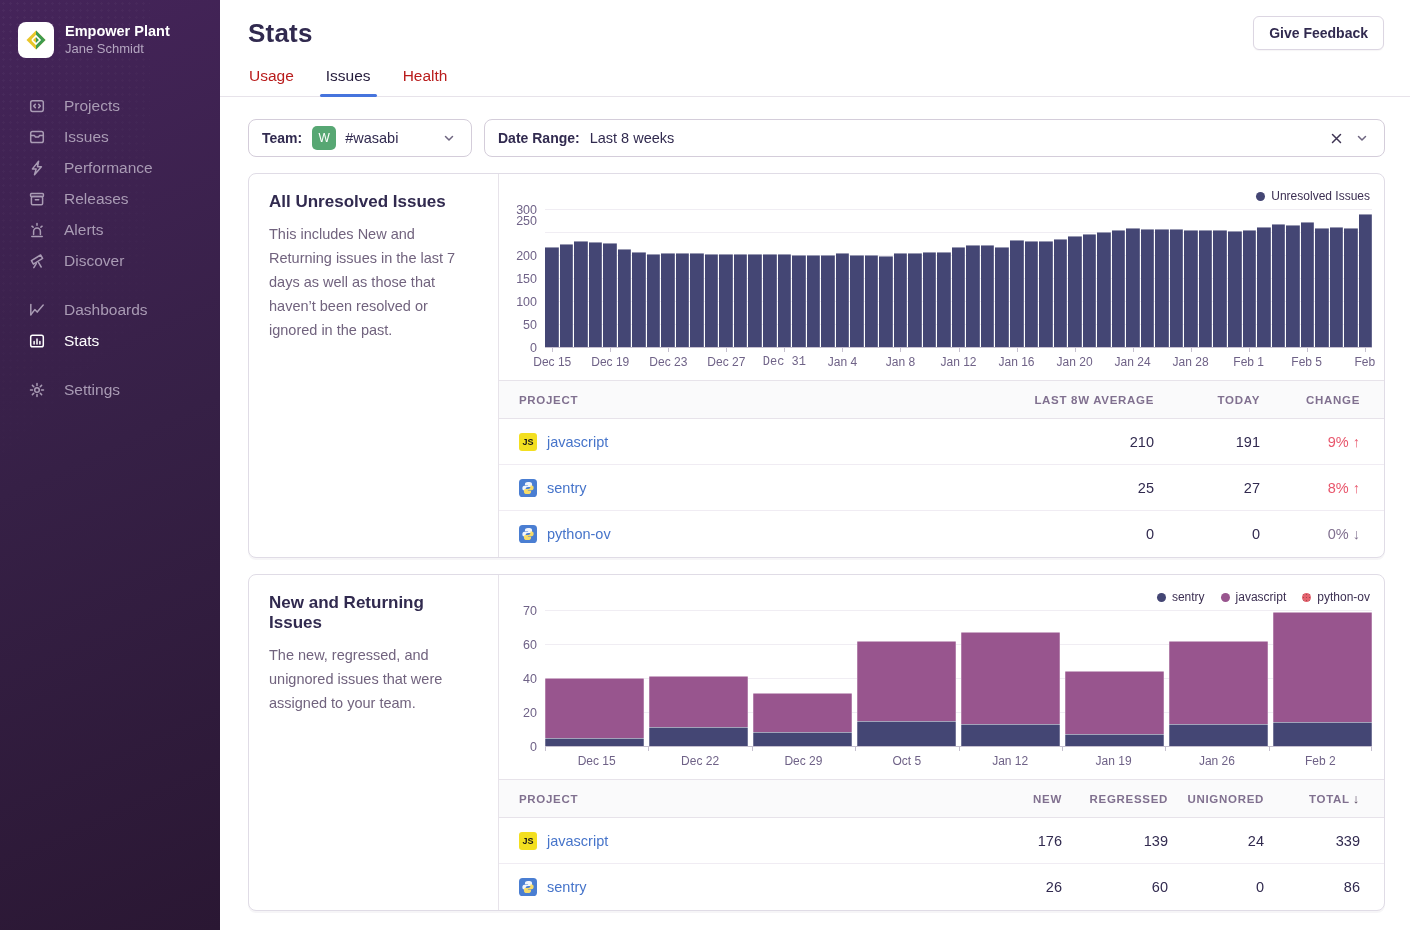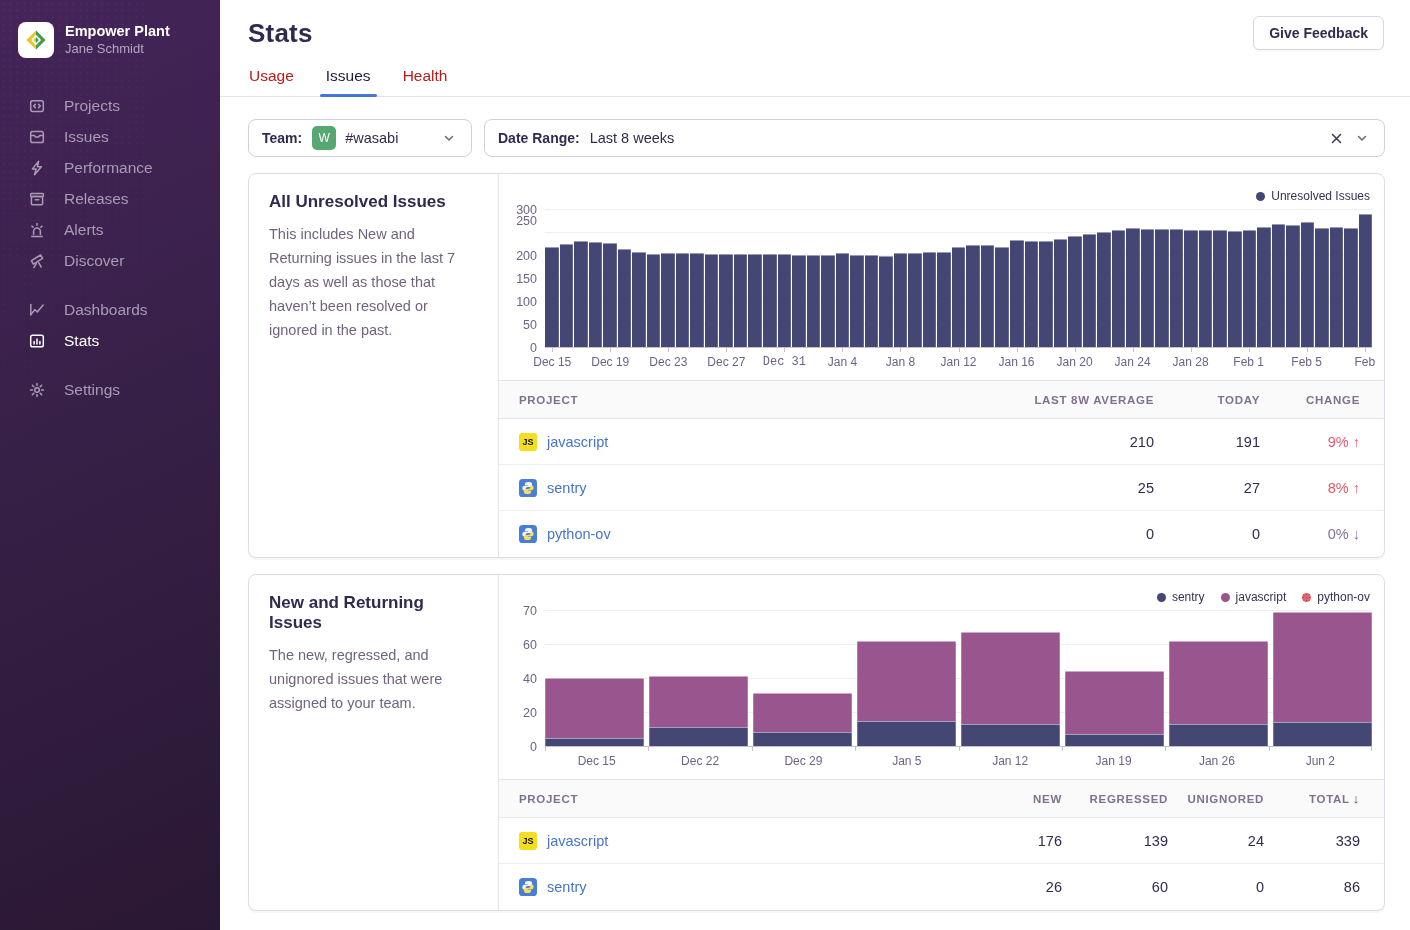--- a/index.html
+++ b/index.html
@@ -515,25 +515,25 @@
                 <div class="tick" style="left: calc(25% + 0px);"></div>
                 <div class="tick" style="left: calc(37.5% + 0px);"></div>
                 <div class="tick" style="left: calc(50% + 0px);"></div>
                 <div class="tick" style="left: calc(62.5% + 0px);"></div>
                 <div class="tick" style="left: calc(75% + 0px);"></div>
                 <div class="tick" style="left: calc(87.5% + 0px);"></div>
                 <div class="tick" style="left: calc(100% - 1px);"></div>
                 <div class="xlabel" style="left: 6.25%;">Dec 15</div>
                 <div class="xlabel" style="left: 18.75%;">Dec 22</div>
                 <div class="xlabel" style="left: 31.25%;">Dec 29</div>
-                <div class="xlabel" style="left: 43.75%;">Jan 5</div>
+                <div class="xlabel" style="left: 43.75%;">Oct 5</div>
                 <div class="xlabel" style="left: 56.25%;">Jan 12</div>
                 <div class="xlabel" style="left: 68.75%;">Jan 19</div>
                 <div class="xlabel" style="left: 81.25%;">Jan 26</div>
-                <div class="xlabel" style="left: 93.75%;">Jun 2</div>
+                <div class="xlabel" style="left: 93.75%;">Feb 2</div>
               </div>
             </div>
           <div class="stat-table t2" id="table-newret">
               <div class="trow thead">
                 <div class="col-project">
                   <span>PROJECT</span>
                 </div>
                 <div class="ncol c1"><span>NEW</span></div>
                 <div class="ncol c2"><span>REGRESSED</span></div>
                 <div class="ncol c3"><span>UNIGNORED</span></div>

